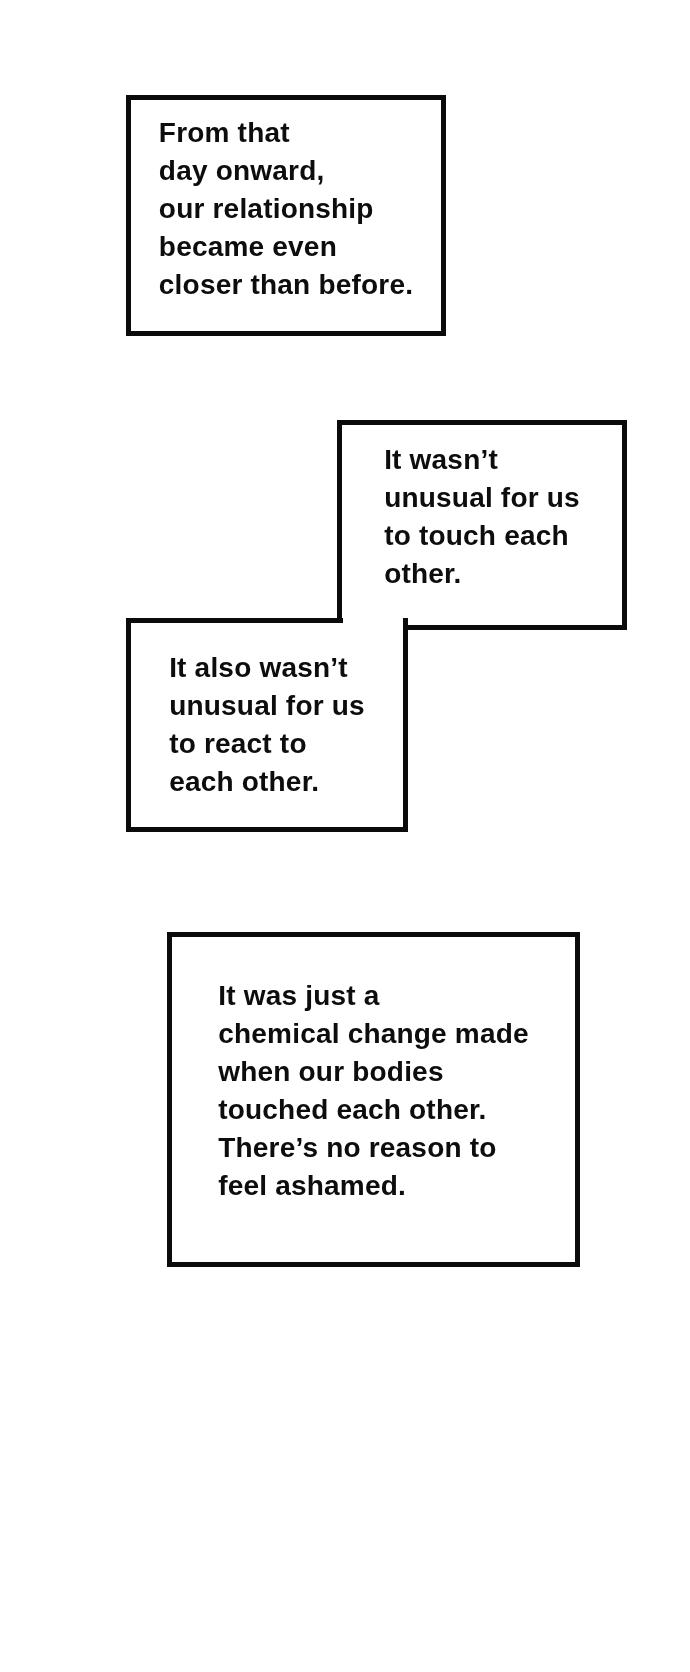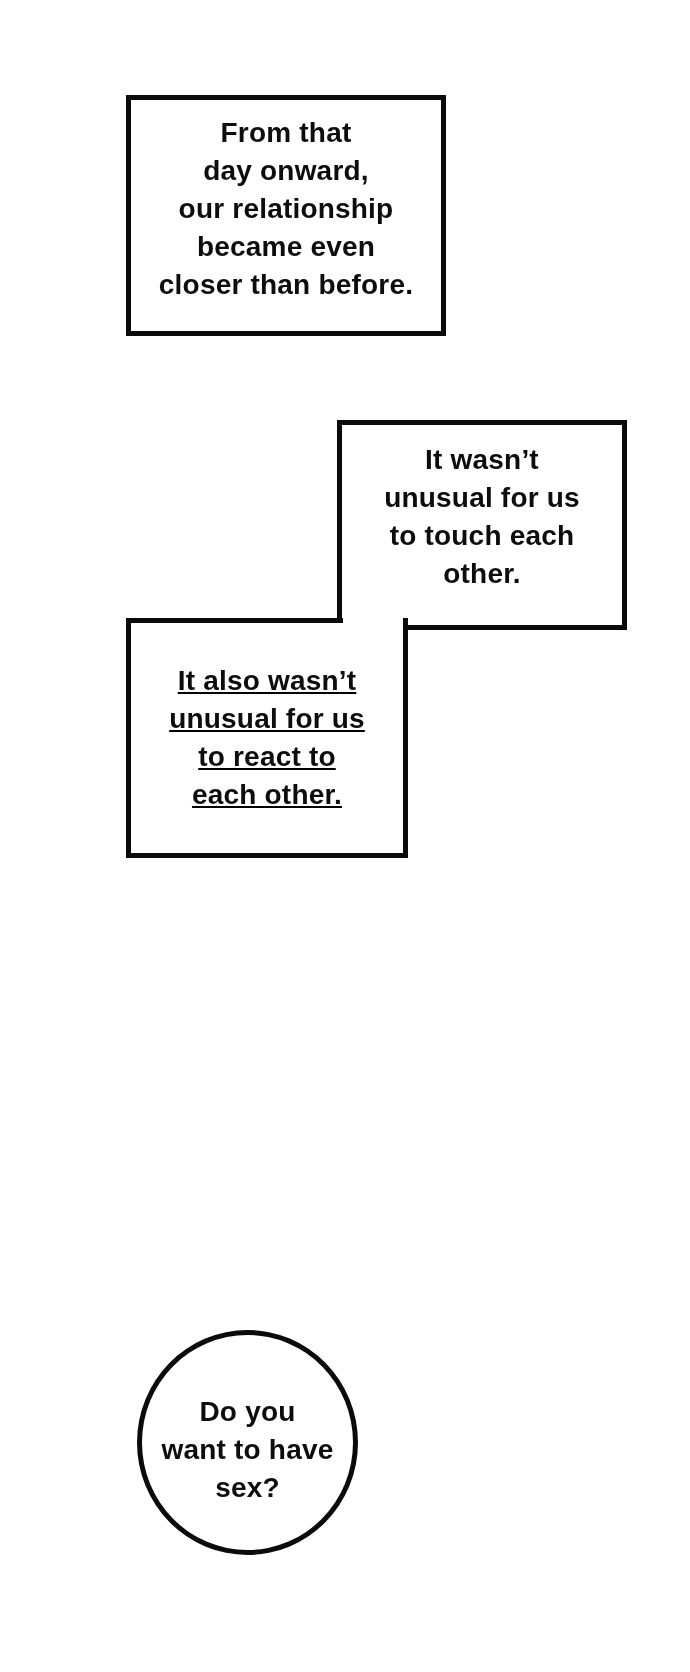--- a/index.html
+++ b/index.html
@@ -20,33 +20,32 @@
     box-sizing: border-box;
     background: #ffffff;
     border: 5px solid #0b0b0b;
     display: flex;
     align-items: center;
     justify-content: center;
     z-index: 1;
   }
   .panel .txt {
     white-space: pre-line;
-    text-align: center;
     color: #0d0d0d;
     font-size: 28px;
     line-height: 38px;
     font-weight: 700;
     letter-spacing: 0.2px;
   }
   
   #panel-1 { left: 126px; top: 95px;  width: 320px; height: 241px; }
   #panel-1 .txt { padding-bottom: 14px; }
   #panel-2 { left: 337px; top: 420px; width: 290px; height: 210px; }
   #panel-2 .txt { padding-bottom: 16px; }
-  #panel-3 { left: 126px; top: 618px; width: 282px; height: 240px; text-decoration: underline; }
+  #panel-3 { left: 126px; top: 618px; width: 282px; height: 214px; }
   #panel-4 { left: 167px; top: 932px; width: 413px; height: 335px; }
   #panel-4 .txt { padding-bottom: 18px; }
   #panel-5 { left: 137px; top: 1330px; width: 221px; height: 225px; border-radius: 50%; }
   #panel-5 .txt { padding-top: 14px; }
   
   .connector-patch {
     position: absolute;
     left: 343px;
     top: 612px;
     width: 60px;
@@ -77,20 +76,23 @@
 
   <div class="panel" id="panel-3">
     <div class="txt">It also wasn’t
 unusual for us
 to react to
 each other.</div>
   </div>
 
   <div class="connector-patch"></div>
 
+  <div class="panel" id="panel-4">
+    <div class="txt">It was just a
+chemical change made
+when our bodies
+touched each other.
+There’s no reason to
+feel ashamed.</div>
+  </div>
 
-  <div class="panel" id="panel-5">
-    <div class="txt">Do you
-want to have
-sex?</div>
-  </div>
 
 </div>
 
 </body></html>

